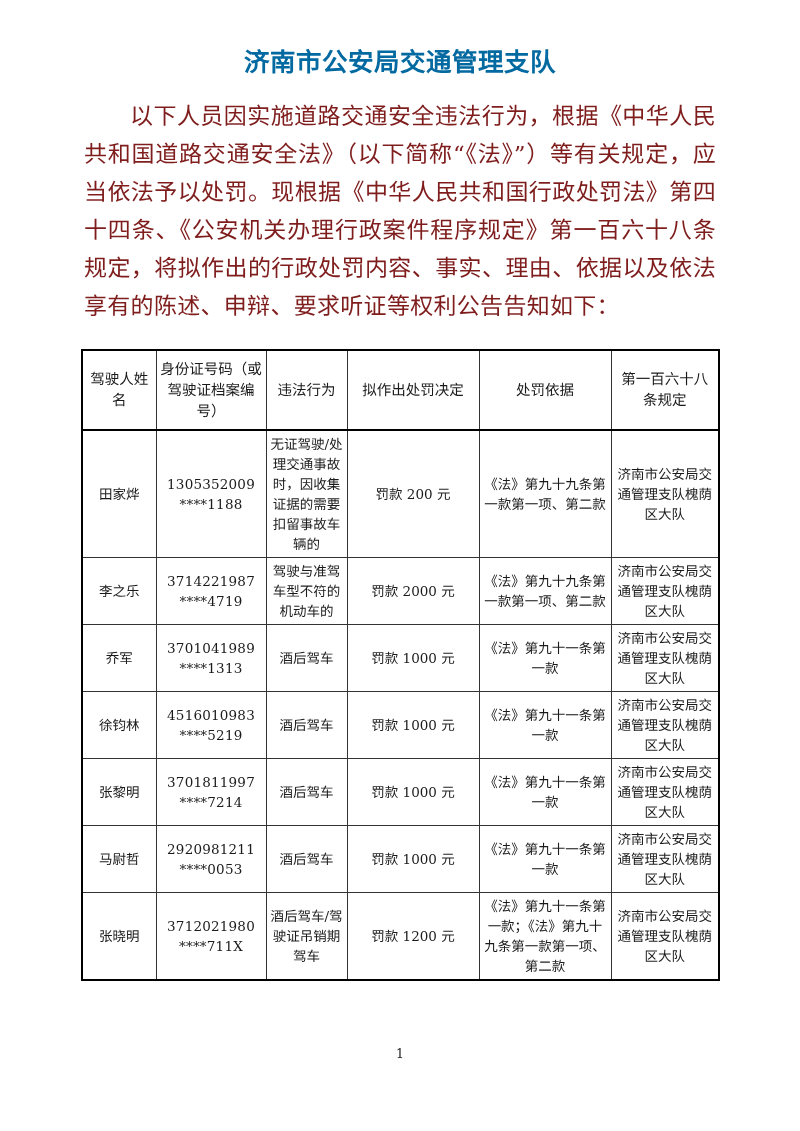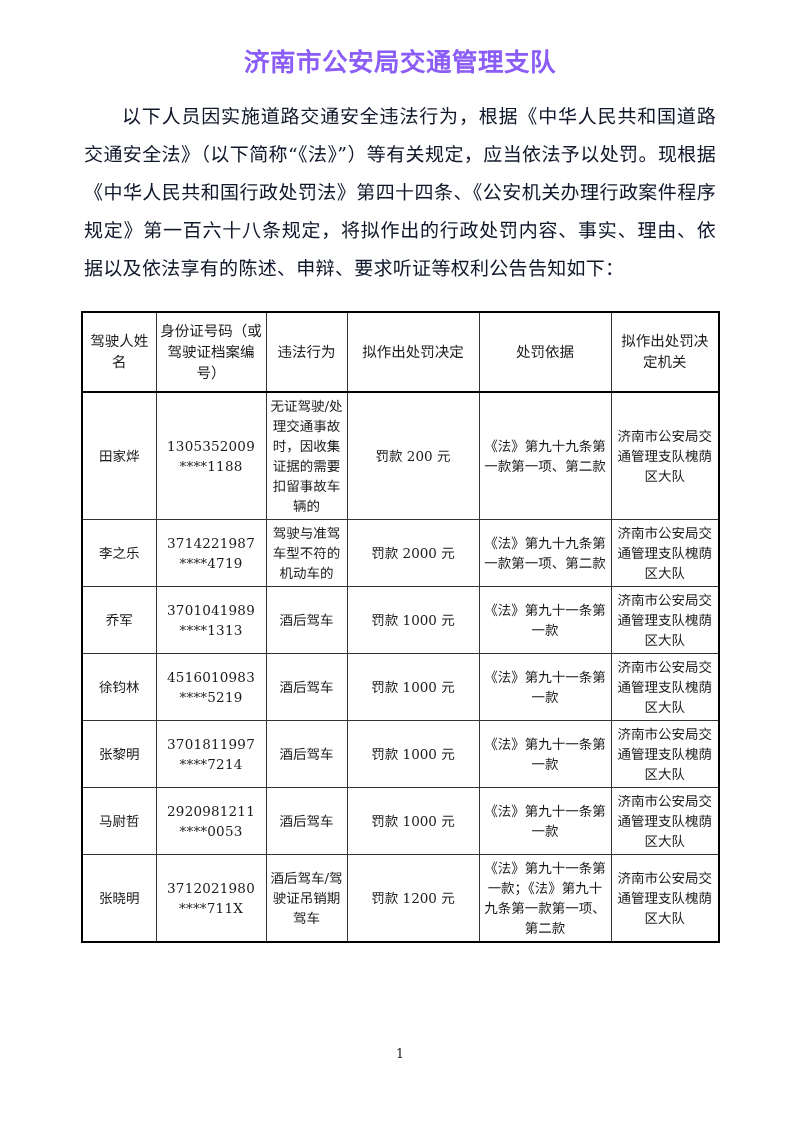--- a/index.html
+++ b/index.html
@@ -28,33 +28,33 @@
   .title-block {
     padding-top: 46px;
     text-align: center;
   }
   .title-line {
     font-family: "DejaVu Serif", "Liberation Serif", serif;
     font-weight: bold;
     font-size: 25.5px;
     letter-spacing: 0.5px;
     line-height: 33px;
-    color: #8b5cf6;
+    color: #0369a1;
     white-space: nowrap;
   }
 
   
   .body-para {
     margin: 18px 84px 16px 84px;
-    font-size: 19px;
+    font-size: 23px;
     line-height: 38px;
     text-align: justify;
     text-justify: inter-ideograph;
     text-indent: 2em;
-    color: #0f172a;
+    color: #7f1d1d;
     letter-spacing: 0.3px;
   }
 
   
   .table-wrap {
     margin: 24px 0 0 81px;
     width: 572px;
   }
   table.notice {
     border-collapse: collapse;
@@ -150,21 +150,21 @@
           <col class="col-basis">
           <col class="col-org">
       </colgroup>
       <thead>
         <tr>
           <td>驾驶人姓名</td>
           <td>身份证号码（或驾驶证档案编号）</td>
           <td>违法行为</td>
           <td>拟作出处罚决定</td>
           <td>处罚依据</td>
-          <td>拟作出处罚决定机关</td>
+          <td>第一百六十八条规定</td>
         </tr>
       </thead>
       <tbody>
         <tr class="data-row tall-row">
           <td class="cell-name">田家烨</td>
           <td class="cell-id">
             <span class="id-line">1305352009</span>
             <span class="id-line">****1188</span>
           </td>
           <td class="cell-act">无证驾驶/处理交通事故时，因收集证据的需要扣留事故车辆的</td>

